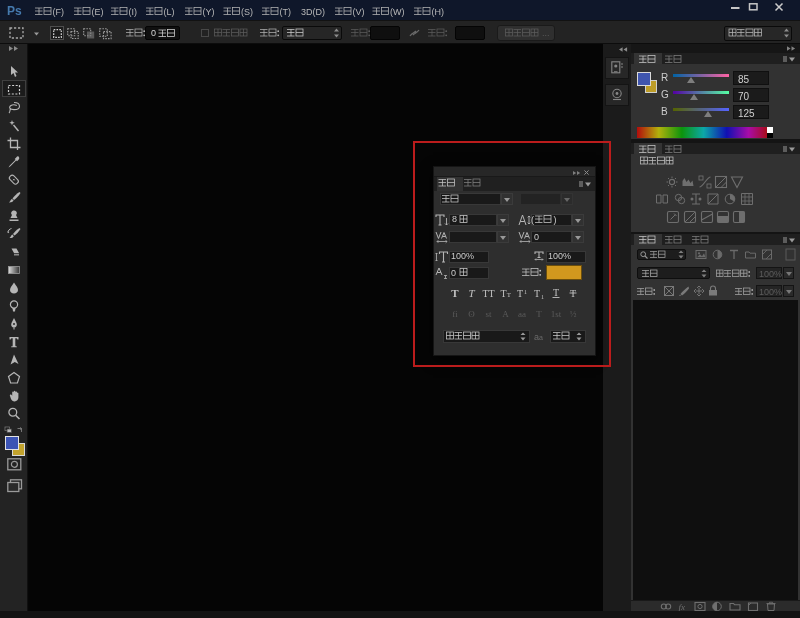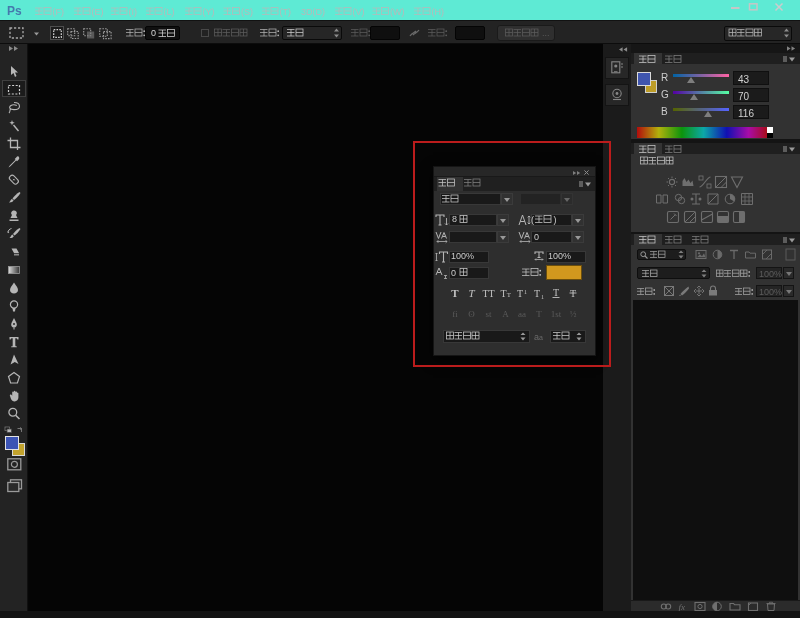--- a/index.html
+++ b/index.html
@@ -1,21 +1,21 @@
 <!DOCTYPE html>
 <html><head>
 <meta charset="utf-8">
 <style>
 * { margin:0; padding:0; box-sizing:border-box; }
 html,body { width:800px; height:618px; background:#060606; font-family:"Liberation Sans",sans-serif; position:relative; overflow:hidden; -webkit-font-smoothing:antialiased; }
 .abs { position:absolute; }
 .t { position:absolute; color:#c6c6c6; font-size:10px; line-height:10px; white-space:nowrap; }
 svg { position:absolute; overflow:visible; }
 
-#menubar { position:absolute; left:0; top:0; width:800px; height:21px; background:#5eead4; border-bottom:1px solid #121212; }
+#menubar { position:absolute; left:0; top:0; width:800px; height:21px; background:#0f172a; border-bottom:1px solid #121212; }
 #optbar { position:absolute; left:0; top:21px; width:800px; height:23px; background:#232323; border-bottom:1px solid #0c0c0c; }
 .obbox { position:absolute; background:#0f0f0f; border:1px solid #040404; border-radius:2px; height:14px; top:5px; }
 #toolbar { position:absolute; left:0; top:44px; width:28px; height:574px; background:#232323; border-right:1px solid #101010; }
 #canvas { position:absolute; left:29px; top:44px; width:574px; height:574px; background:#050505; }
 #strip { position:absolute; left:603px; top:44px; width:28px; height:574px; background:#1b1b1b; }
 .stripbtn { position:absolute; left:2px; width:24px; height:22px; background:#272727; border:1px solid #141414; }
 #rightcol { position:absolute; left:631px; top:44px; width:169px; height:574px; background:#161616; }
 .ptabbar { position:absolute; left:0; width:169px; height:11px; background:#1f1f1f; }
 .tabact { position:absolute; background:#343434; }
 .pcontent { position:absolute; left:0; width:169px; background:#323232; }
@@ -216,33 +216,33 @@
       <path d="M6 1.5 L12 1.5 L9 5.5 Z" fill="#9a9a9a"></path>
     </svg>
   <div class="pcontent" style="top:20px; height:75px;"></div>
   <div class="abs" style="left:14px; top:36px; width:12px; height:13px; background:#bd9d28; border:1px solid #cfcfcf;"></div>
   <div class="abs" style="left:6px; top:28px; width:14px; height:14px; background:#3f55ae; border:1px solid #dadada;"></div>
   <div class="t" style="left:30px; top:29px; color:#cccccc;">R</div>
   <div class="abs" style="left:42px; top:30px; width:56px; height:3px; background:linear-gradient(to right, rgb(0,99,164), rgb(255,99,164));"></div>
   <svg style="left:56px; top:33px;" width="8" height="6" viewBox="0 0 8 6">
       <path d="M4 0 L8 6 L0 6 Z" fill="#7e7e7e"></path>
     </svg>
-  <div class="valbox" style="left:102px; top:27px; width:36px; height:14px; padding:3px 0 0 4px;">43</div>
+  <div class="valbox" style="left:102px; top:27px; width:36px; height:14px; padding:3px 0 0 4px;">85</div>
   <div class="t" style="left:30px; top:46px; color:#cccccc;">G</div>
   <div class="abs" style="left:42px; top:47px; width:56px; height:3px; background:linear-gradient(to right, rgb(85,0,164), rgb(85,255,164));"></div>
   <svg style="left:59px; top:50px;" width="8" height="6" viewBox="0 0 8 6">
       <path d="M4 0 L8 6 L0 6 Z" fill="#7e7e7e"></path>
     </svg>
   <div class="valbox" style="left:102px; top:44px; width:36px; height:14px; padding:3px 0 0 4px;">70</div>
   <div class="t" style="left:30px; top:63px; color:#cccccc;">B</div>
   <div class="abs" style="left:42px; top:64px; width:56px; height:3px; background:linear-gradient(to right, rgb(85,99,0), rgb(85,99,255));"></div>
   <svg style="left:73px; top:67px;" width="8" height="6" viewBox="0 0 8 6">
       <path d="M4 0 L8 6 L0 6 Z" fill="#7e7e7e"></path>
     </svg>
-  <div class="valbox" style="left:102px; top:61px; width:36px; height:14px; padding:3px 0 0 4px;">116</div>
+  <div class="valbox" style="left:102px; top:61px; width:36px; height:14px; padding:3px 0 0 4px;">125</div>
   <div class="abs" style="left:6px; top:83px; width:136px; height:11px; background:linear-gradient(to right, #b20c0c, #b2b20c 16%, #0c940c 33%, #0ca8a8 49%, #1010b2 66%, #a80ca8 82%, #a80c0c 97%);"></div>
   <div class="abs" style="left:136px; top:83px; width:6px; height:6px; background:#ffffff;"></div>
   <div class="abs" style="left:136px; top:89px; width:6px; height:5px; background:#000000;"></div>
 
   <div class="abs" style="left:0; top:95px; width:169px; height:4px; background:#141414;"></div>
   <div class="ptabbar" style="top:99px;"></div>
   <div class="tabact" style="left:3px; top:99px; width:28px; height:11px;"></div>
   <svg style="left:152px; top:102px;" width="13" height="6" viewBox="0 0 13 6">
       <path d="M0 1 L4 1 M0 3 L4 3 M0 5 L4 5" stroke="#9a9a9a" stroke-width="1"></path>
       <path d="M6 1.5 L12 1.5 L9 5.5 Z" fill="#9a9a9a"></path>

